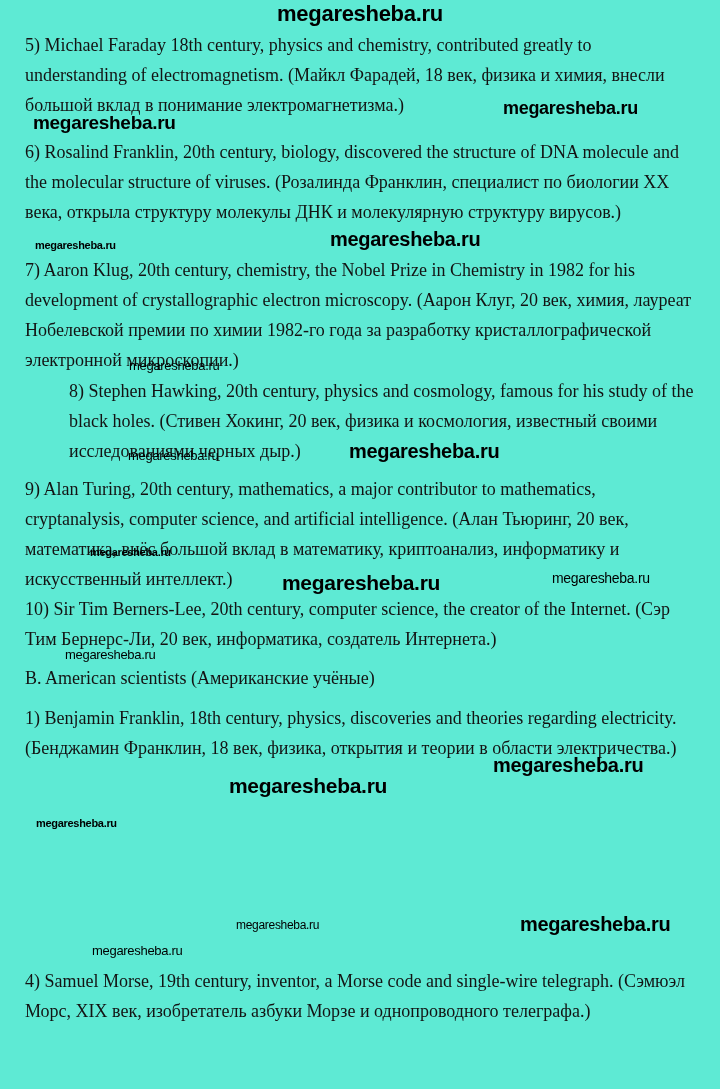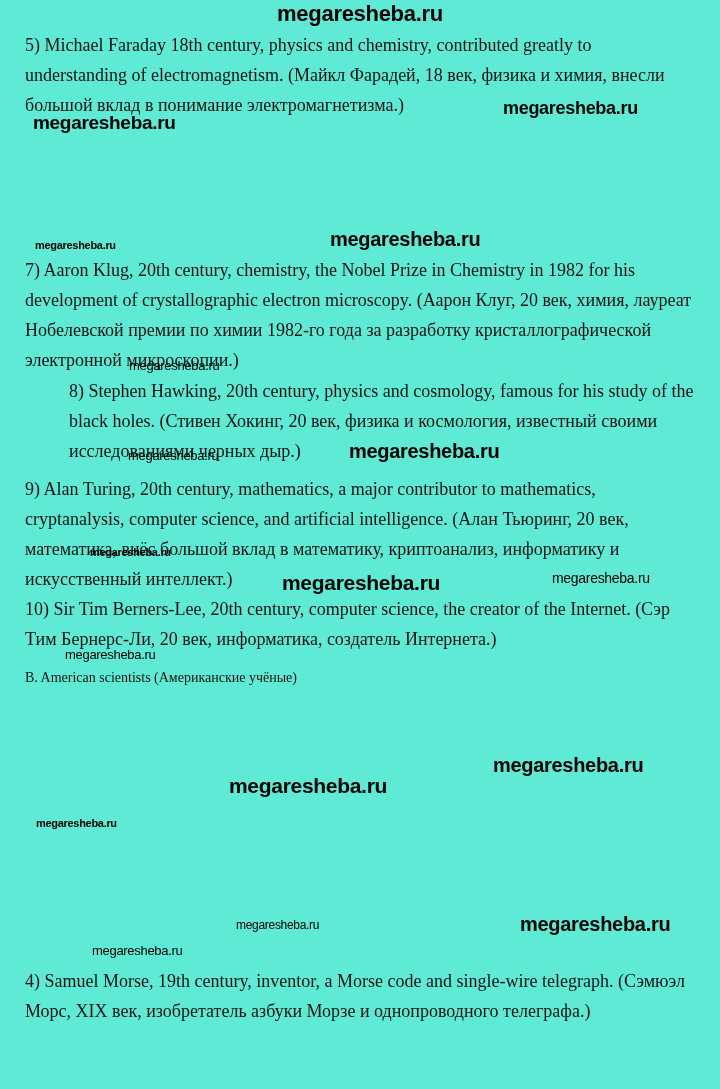--- a/index.html
+++ b/index.html
@@ -22,21 +22,21 @@
     font-family: "Liberation Serif", serif;
     font-size: 18px;
     line-height: 30px;
     color: #131313;
   }
   .heading-line {
     position: absolute;
     left: 25px;
     width: 668px;
     font-family: "Liberation Serif", serif;
-    font-size: 14px;
+    font-size: 18px;
     line-height: 30px;
     color: #131313;
   }
   .wm {
     position: absolute;
     font-family: "Liberation Sans", sans-serif;
     font-weight: normal;
     color: #000000;
     white-space: nowrap;
     letter-spacing: -0.3px;
@@ -69,25 +69,27 @@
   }
 </style>
 </head>
 <body>
 
 <div class="page">
 
   <div class="site-header">megaresheba.ru</div>
 
   <div class="para" style="top:30px;">5) Michael Faraday 18th century, physics and chemistry, contributed greatly to understanding of electromagnetism. (Майкл Фарадей, 18 век, физика и химия, внесли большой вклад в понимание электромагнетизма.)</div>
+  <div class="para" style="top:137px;">6) Rosalind Franklin, 20th century, biology, discovered the structure of DNA molecule and the molecular structure of viruses. (Розалинда Франклин, специалист по биологии XX века, открыла структуру молекулы ДНК и молекулярную структуру вирусов.)</div>
   <div class="para" style="top:255px;">7) Aaron Klug, 20th century, chemistry, the Nobel Prize in Chemistry in 1982 for his development of crystallographic electron microscopy. (Аарон Клуг, 20 век, химия, лауреат Нобелевской премии по химии 1982-го года за разработку кристаллографической электронной микроскопии.)</div>
   <div class="para" style="top:376px;margin-left:44px;">8) Stephen Hawking, 20th century, physics and cosmology, famous for his study of the black holes. (Стивен Хокинг, 20 век, физика и космология, известный своими исследованиями черных дыр.)</div>
   <div class="para" style="top:474px;">9) Alan Turing, 20th century, mathematics, a major contributor to mathematics, cryptanalysis, computer science, and artificial intelligence. (Алан Тьюринг, 20 век, математика, внёс большой вклад в математику, криптоанализ, информатику и искусственный интеллект.)</div>
   <div class="para" style="top:594px;">10) Sir Tim Berners-Lee, 20th century, computer science, the creator of the Internet. (Сэр Тим Бернерс-Ли, 20 век, информатика, создатель Интернета.)</div>
   <div class="heading-line" style="top:663px;">B. American scientists (Американские учёные)</div>
+  <div class="para" style="top:703px;">1) Benjamin Franklin, 18th century, physics, discoveries and theories regarding electricity. (Бенджамин Франклин, 18 век, физика, открытия и теории в области электричества.)</div>
   <div class="para" style="top:966px;">4) Samuel Morse, 19th century, inventor, a Morse code and single-wire telegraph. (Сэмюэл Морс, XIX век, изобретатель азбуки Морзе и однопроводного телеграфа.)</div>
 
   <span class="wm wm-b" style="left:503px; top:98px;  font-size:18px;">megaresheba.ru</span>
   <span class="wm wm-b" style="left:33px;  top:112px; font-size:19px;">megaresheba.ru</span>
   <span class="wm wm-b" style="left:35px;  top:239px; font-size:11px;">megaresheba.ru</span>
   <span class="wm wm-b" style="left:330px; top:228px; font-size:20px;">megaresheba.ru</span>
   <span class="wm" style="left:129px; top:358px; font-size:13px;">megaresheba.ru</span>
   <span class="wm" style="left:128px; top:448px; font-size:13px;">megaresheba.ru</span>
   <span class="wm wm-b" style="left:349px; top:440px; font-size:20px;">megaresheba.ru</span>
   <span class="wm wm-b" style="left:90px;  top:546px; font-size:11px;">megaresheba.ru</span>

